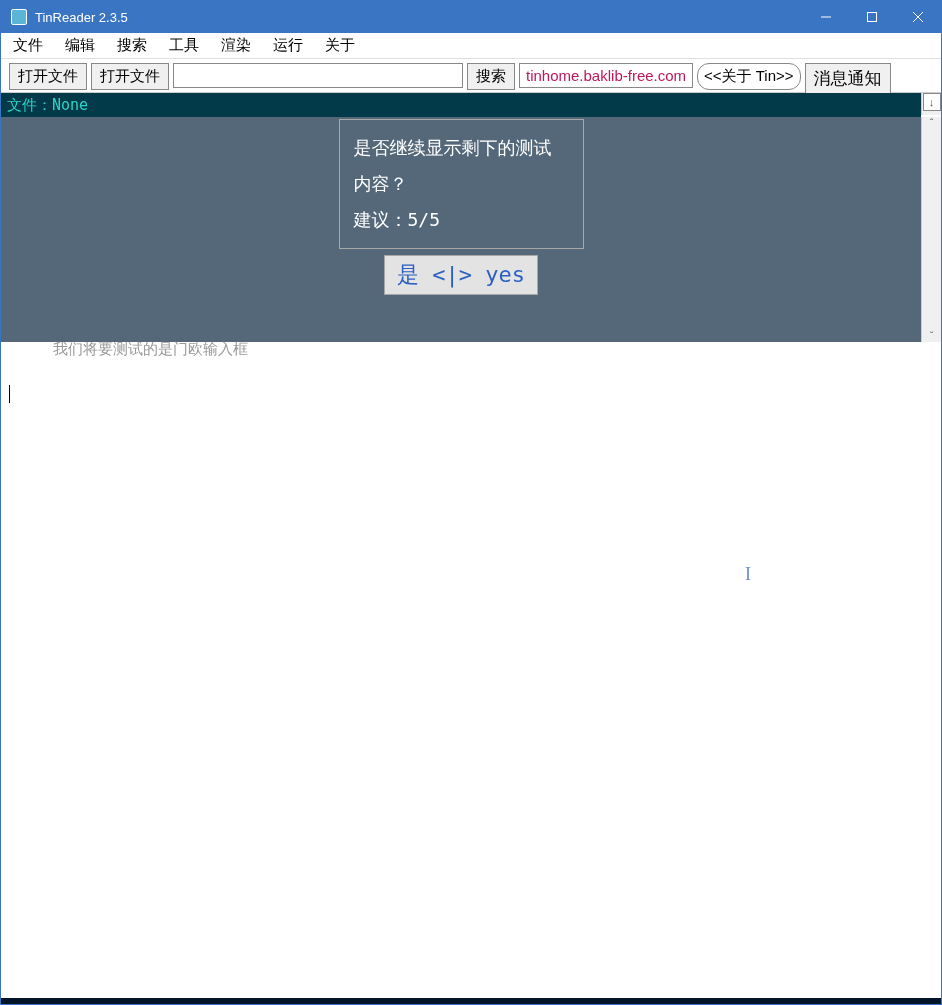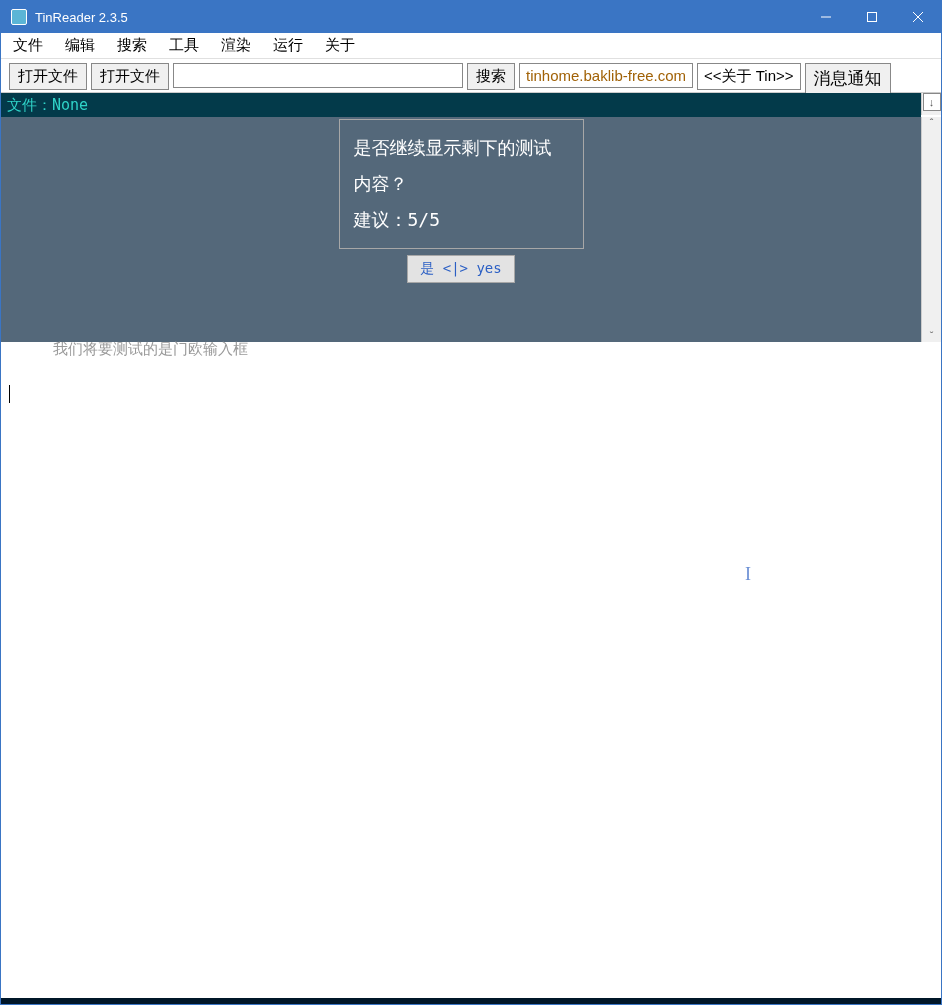--- a/index.html
+++ b/index.html
@@ -68,21 +68,21 @@
 .search-input {
   flex: 0 0 290px;
   height: 25px;
   border: 1px solid #888;
   padding: 2px 4px;
   font-size: 14px;
 }
 .link-label {
   border: 1px solid #888;
   padding: 3px 6px;
-  color: #a16207;
+  color: #be185d;
   font-size: 15px;
   background: #fff;
 }
 .filebar {
   height: 22px;
   background: #033a4a;
   color: #2fd3c8;
   font-family: "Consolas", monospace;
   font-size: 15px;
   padding: 12px 6px;
@@ -112,21 +112,21 @@
   margin-top: 2px;
   width: 245px;
   line-height: 2.0;
   font-family: "SimSun", monospace;
 }
 .dialog-btn {
   margin-top: 6px;
   border: 1px solid #a7a7a7;
   background: #e3e3e3;
   padding: 4px 12px;
-  font-size: 14px;
+  font-size: 22px;
   cursor: pointer;
   font-family: "SimSun", monospace;
 }
 .dialog-btn.yes { color: #2b5fc4; }
 .dialog-btn.no { color: #d66b2b; }
 .right-scroll {
   width: 20px;
   background: #f0f0f0;
   border-left: 1px solid #ccc;
   display: flex;
@@ -210,21 +210,21 @@
     <span class="menu-item">运行</span>
     <span class="menu-item">关于</span>
   </div>
 
   <div class="toolbar">
     <button class="tool-btn">打开文件</button>
     <button class="tool-btn">打开文件</button>
     <input class="search-input" type="text" value="" style="">
     <button class="tool-btn">搜索</button>
     <span class="link-label">tinhome.baklib-free.com</span>
-    <span class="link-label" style="color:#000;">&lt;&lt;关于 Tin&gt;&gt;</span>
+    <span class="link-label" style="color:#000;border-radius:12px;">&lt;&lt;关于 Tin&gt;&gt;</span>
     <button class="tool-btn" style="font-size:17px;">消息通知</button>
   </div>
 
   <div style="display:flex; flex:0 0 auto;">
     <div class="filebar" style="flex:1;">文件：None</div>
     <div class="right-scroll" style="height:22px;">
       <div class="arrow-box">↓</div>
     </div>
   </div>
 

